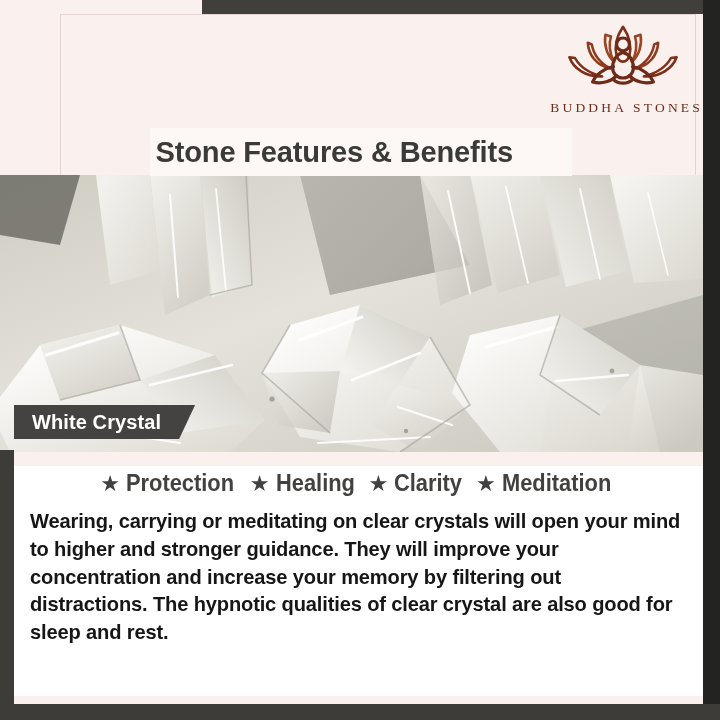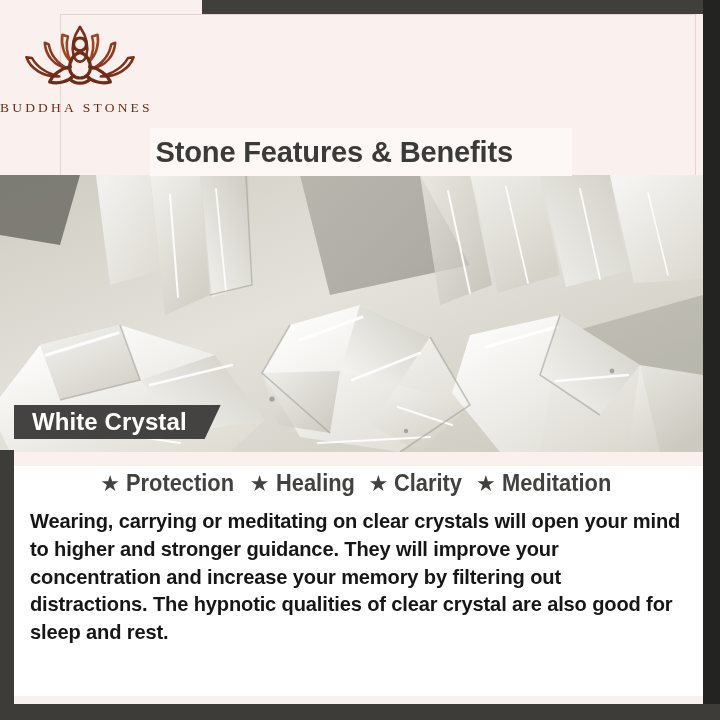--- a/index.html
+++ b/index.html
@@ -33,21 +33,21 @@
     border:1px solid rgba(210,190,186,.55);
     z-index:1; pointer-events:none;
   }
 
   
   .header {
     position:absolute; left:0; top:0; width:703px; height:176px; z-index:2;
   }
   .logo-wrap {
     position:absolute; left:0; right:0; top:22px;
-    display:flex; flex-direction:column; align-items:flex-start;
+    display:flex; flex-direction:column; align-items:flex-end;
   }
   .logo-mark { width:160px; height:72px; display:block; }
   .logo-word {
     margin-top:6px;
     font-family:"Liberation Serif", serif;
     font-size:13.5px; letter-spacing:3.2px; color:#6d2b18;
     font-weight:400;
   }
 
   
@@ -71,21 +71,21 @@
 
   
   .stone-label {
     position:absolute; left:14px; top:405px; height:34px;
     padding:0 34px 0 18px;
     background:#444341; z-index:4;
     display:flex; align-items:center;
     clip-path:polygon(0 0, 100% 0, calc(100% - 16px) 100%, 0 100%);
   }
   .stone-label-text {
-    color:#ffffff; font-size:24px; font-weight:bold; letter-spacing:.1px;
+    color:#ffffff; font-size:20px; font-weight:bold; letter-spacing:.1px;
     white-space:nowrap;
   }
 
   
   .content {
     position:absolute; left:14px; top:452px; width:689px; height:252px;
     background:#ffffff; z-index:3;
   }
   .content-top-tint {
     position:absolute; left:0; top:0; width:100%; height:14px;

